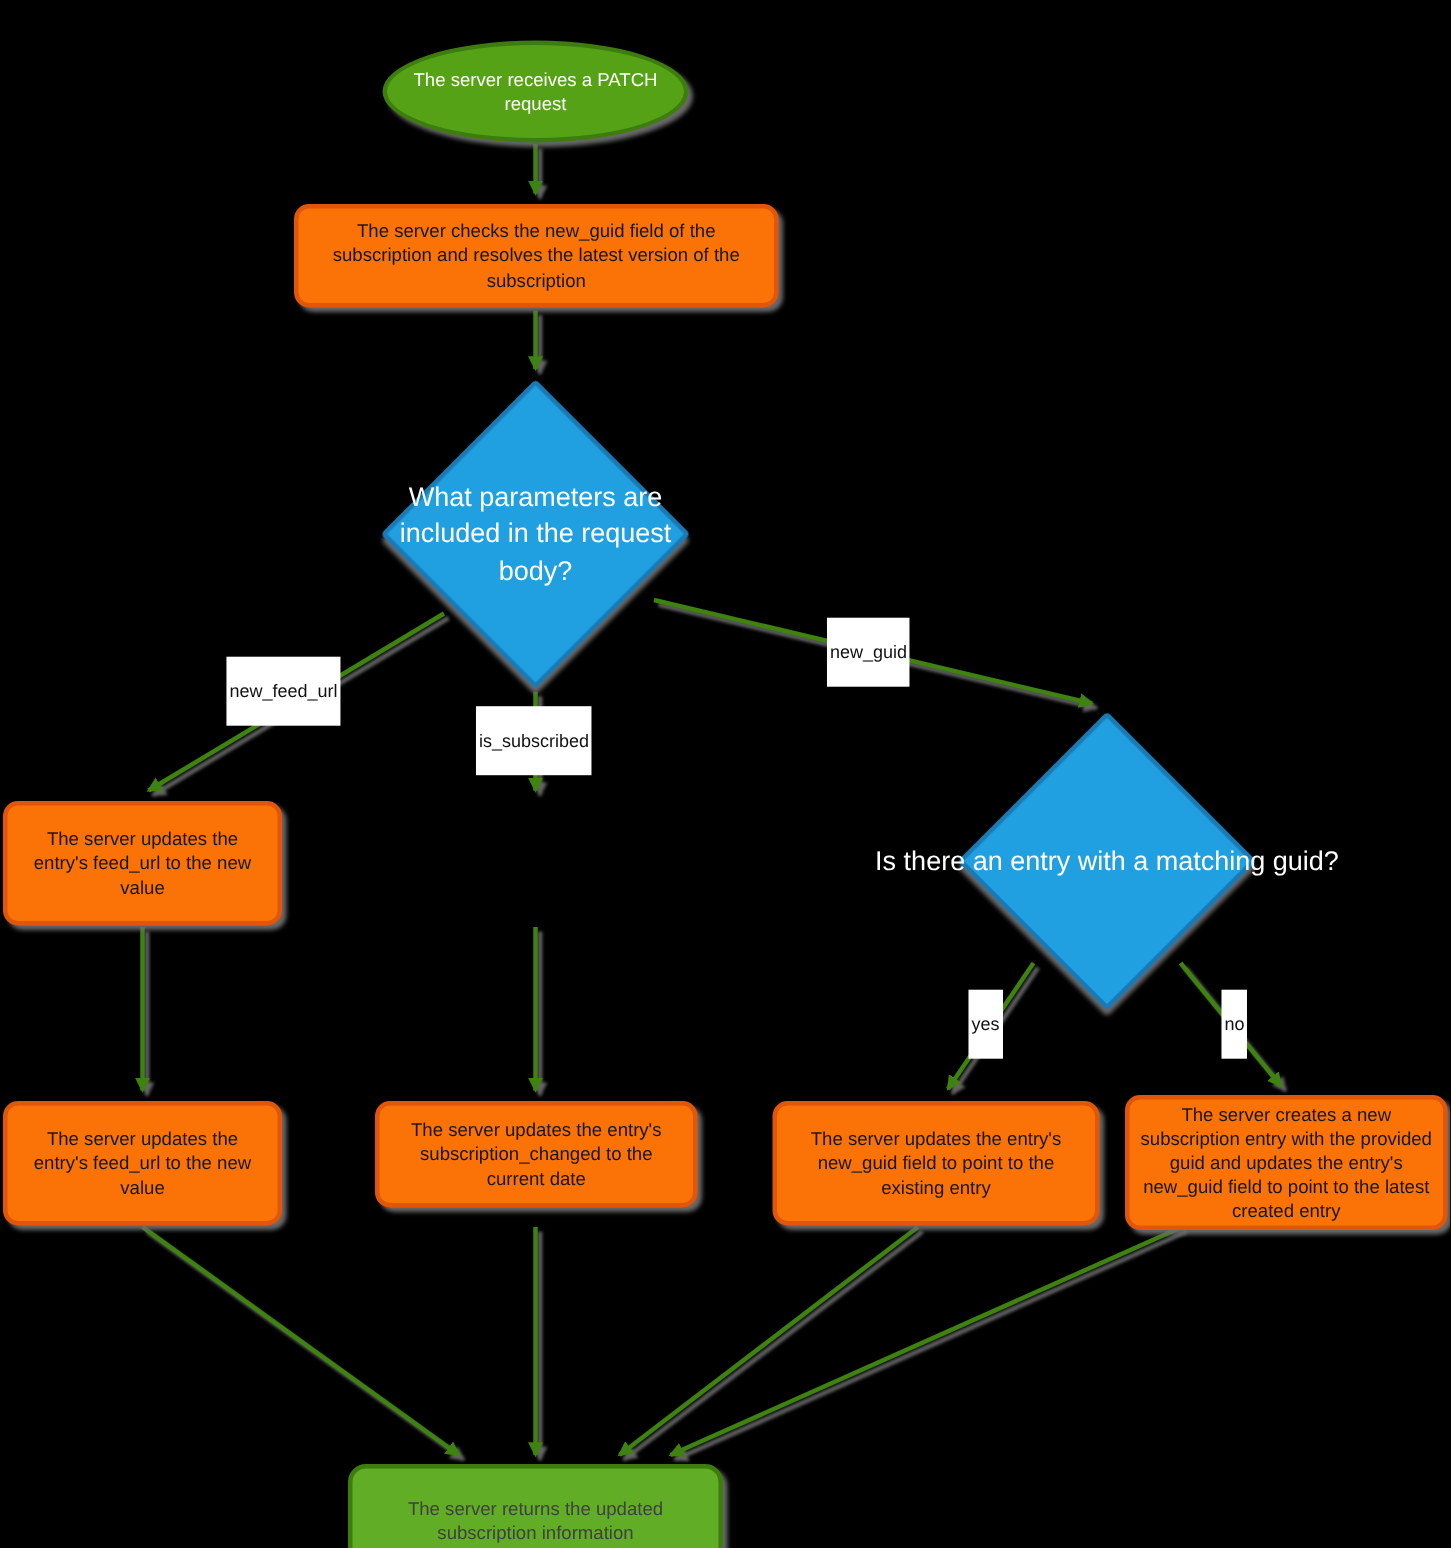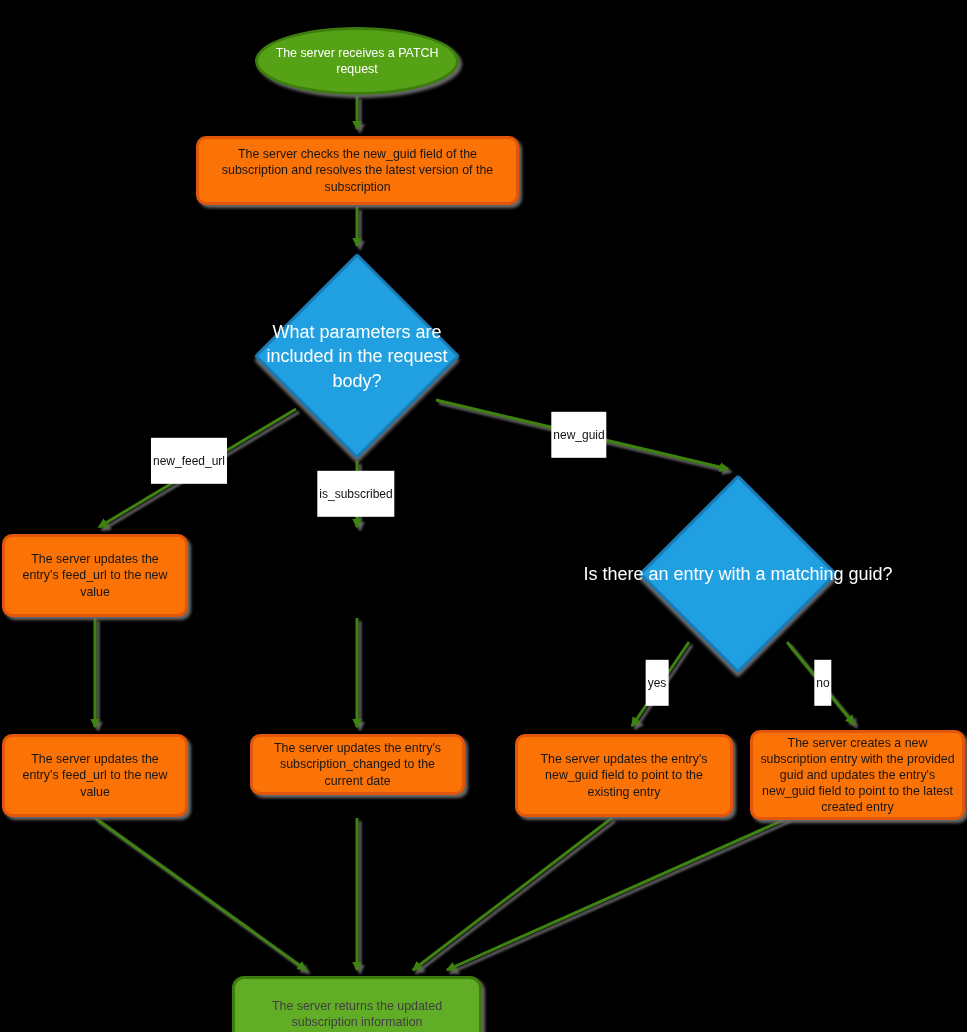--- a/index.html
+++ b/index.html
@@ -100,21 +100,21 @@
 
   <div class="diamond" style="left:638px;top:450px;width:200px;height:200px">
     <div class="diamond-shape" style="width:141px;height:141px"></div>
     <div class="diamond-label nowrap">Is there an entry with a matching guid?</div>
   </div>
 
   <div class="node process" style="left:2px;top:710px;width:186px;height:83px">
     <span>The server updates the entry's feed_url to the new value</span>
   </div>
 
-  <div class="node process" style="left:250px;top:710px;width:215px;height:61px">
+  <div class="node process" style="left:250px;top:710px;width:215px;height:71px">
     <span>The server updates the entry's subscription_changed to the current date</span>
   </div>
 
   <div class="node process" style="left:515px;top:710px;width:218px;height:83px">
     <span>The server updates the entry's new_guid field to point to the existing entry</span>
   </div>
 
   <div class="node process" style="left:750px;top:706px;width:215px;height:90px">
     <span>The server creates a new subscription entry with the provided guid and updates the entry's new_guid field to point to the latest created entry</span>
   </div>

